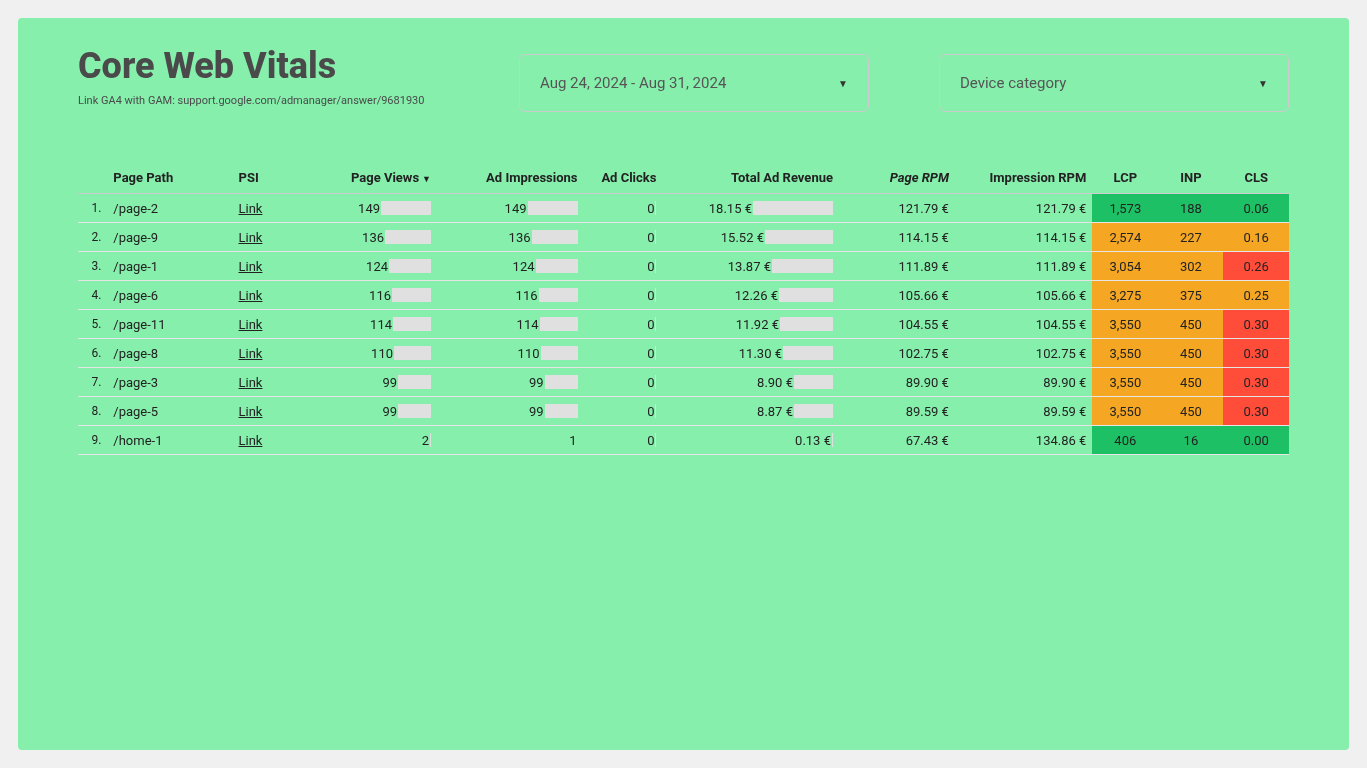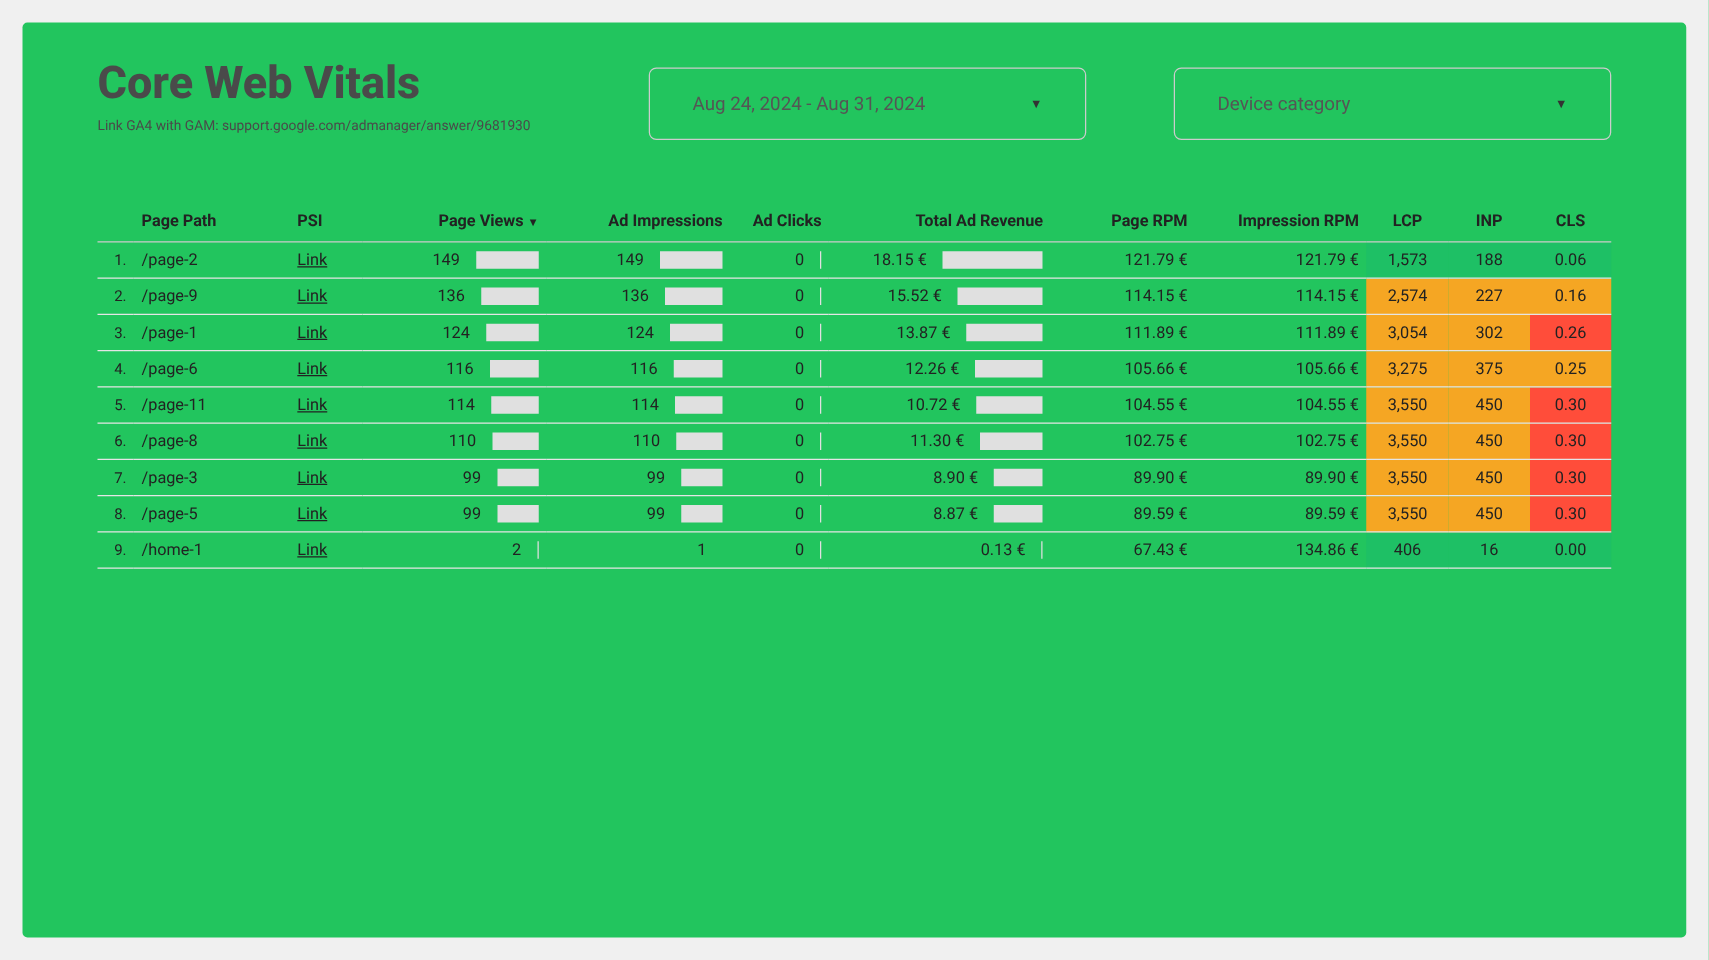--- a/index.html
+++ b/index.html
@@ -4,21 +4,21 @@
 <style>
   * { box-sizing: border-box; margin: 0; padding: 0; }
   body {
     font-family: -apple-system, BlinkMacSystemFont, "Segoe UI", Roboto, Arial, sans-serif;
     background: #f0f0f0;
     width: 1367px;
     height: 768px;
     padding: 18px;
   }
   .card {
-    background: #22c55e;
+    background: #86efac;
     border-radius: 4px;
     width: 100%;
     height: 100%;
     padding: 30px 60px;
     position: relative;
   }
   .header-row {
     display: flex;
     align-items: flex-start;
     justify-content: space-between;
@@ -41,21 +41,21 @@
     display: flex;
     gap: 70px;
     align-items: flex-start;
     margin-top: 6px;
   }
   .dropdown {
     border: 1px solid #ccc;
     border-radius: 6px;
     height: 58px;
     width: 350px;
-    padding: 0 34px;
+    padding: 0 20px;
     display: flex;
     align-items: center;
     justify-content: space-between;
     font-size: 15px;
     color: #555;
     cursor: pointer;
   }
   .dropdown .caret {
     font-size: 10px;
     color: #333;
@@ -83,21 +83,21 @@
     vertical-align: middle;
     white-space: nowrap;
     height: 29px;
   }
   td.idx { text-align: right; color: #222; font-size: 12px; }
   .psi-link { text-decoration: underline; color: #222; cursor: pointer; }
   .bar-cell {
     display: flex;
     align-items: center;
     justify-content: flex-end;
-    gap: 13px;
+    gap: 1px;
   }
   .bar-cell .val { min-width: 45px; text-align: right; }
   .bar {
     height: 14px;
     background: #e0e0e0;
     flex: 0 0 auto;
   }
   .cwv-cell {
     text-align: center !important;
     font-size: 13px;
@@ -106,21 +106,21 @@
   .green { background: #1ec065; }
   .orange { background: #f5a623; }
   .red { background: #ff4d3a; margin-left: 44px; }
   .sort-arrow { font-size: 9px; margin-left: 3px; }
   .col-path { width: 130px; }
   .col-psi { width: 60px; }
   .col-pv { width: 150px; }
   .col-ai { width: 150px; text-align: right; }
   .col-ac { width: 80px; }
   .col-rev { width: 180px; }
-  .col-rpm { width: 120px; }
+  .col-rpm { width: 120px; font-style: italic; }
   .col-irpm { width: 140px; }
 </style>
 </head>
 <body>
 
 <div class="card">
   <div class="header-row">
     <div class="title-block">
       <div class="title">
         <span>Core Web Vitals</span><br>
@@ -312,21 +312,21 @@
             </div>
           </td>
           <td>
             <div class="bar-cell">
               <span class="val">0</span>
               <div class="bar" style="width:1px"></div>
             </div>
           </td>
           <td>
             <div class="bar-cell">
-              <span class="val">10.72 €</span>
+              <span class="val">11.92 €</span>
               <div class="bar" style="width:53px"></div>
             </div>
           </td>
           <td>104.55 €</td>
           <td>104.55 €</td>
           <td class="cwv-cell orange">3,550</td>
           <td class="cwv-cell orange">450</td>
           <td class="cwv-cell red">0.30</td>
         </tr>
         <tr>

